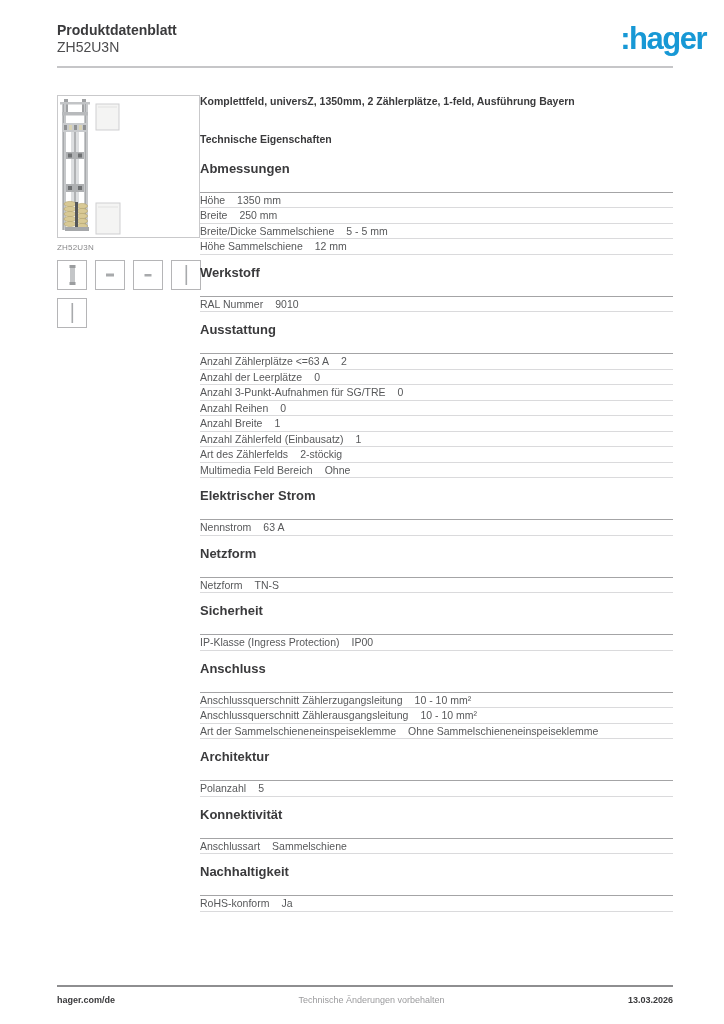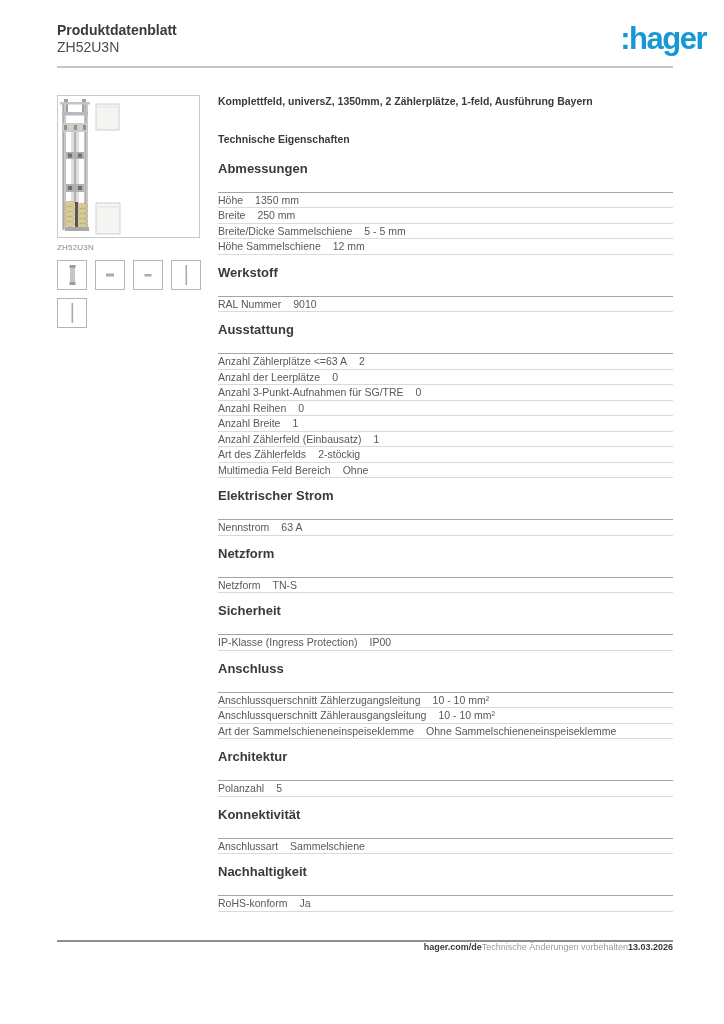--- a/index.html
+++ b/index.html
@@ -17,38 +17,38 @@
 
   
   .main { display:flex; margin-top:27px; }
   .left-col { width:143px; flex:0 0 143px; }
   .image-box { width:143px; height:143px; border:1px solid #c9c9cb; background:#fff; }
   .image-caption { font-size:8px; color:#8a8a8c; margin-top:5px; letter-spacing:0.2px; }
   .thumbs { display:flex; flex-wrap:wrap; gap:8px; margin-top:8px; width:160px; }
   .thumb { width:30px; height:30px; border:1px solid #b5b5b7; background:#fff;
            display:flex; align-items:center; justify-content:center; }
 
-  .right-col { flex:1; margin-left:18px; }
+  .right-col { flex:1; }
   .product-title { font-size:10.5px; font-weight:bold; color:#3a3a3c; line-height:1.3; }
   .tech-heading { font-size:10.5px; font-weight:bold; color:#3a3a3c; margin-top:24px; }
 
   .spec-section { margin-top:10px; }
   .spec-section.first { margin-top:16px; }
   .section-title { font-size:13px; font-weight:bold; color:#3a3a3c;
                    padding-bottom:16px; border-bottom:1px solid #a4a4a6; }
   .spec-row { display:flex; align-items:baseline;
               font-size:10.5px; line-height:11px; color:#57585a;
               padding:2px 0 1.5px; border-bottom:1px solid #dadadc; }
   .spec-row .lbl { text-align:left; }
   .spec-row .val { text-align:right; white-space:nowrap; margin-left:12px; }
 
   
-  .footer { position:absolute; top:940px; left:57px; width:616px;
-            border-top:2px solid #8e8e90; 
-            display:flex; justify-content:flex-end; align-items:baseline; }
+  .footer { position:absolute; top:985px; left:57px; width:616px;
+            border-top:2px solid #8e8e90; padding-top:8px;
+            display:flex; justify-content:space-between; align-items:baseline; }
   .footer-left { font-size:9px; font-weight:bold; color:#3a3a3c; }
   .footer-center { font-size:9px; color:#9b9b9d; }
   .footer-right { font-size:9px; font-weight:bold; color:#3a3a3c; }
 </style>
 </head>
 <body>
 
 <div class="page">
 
   <div class="header-bar">

